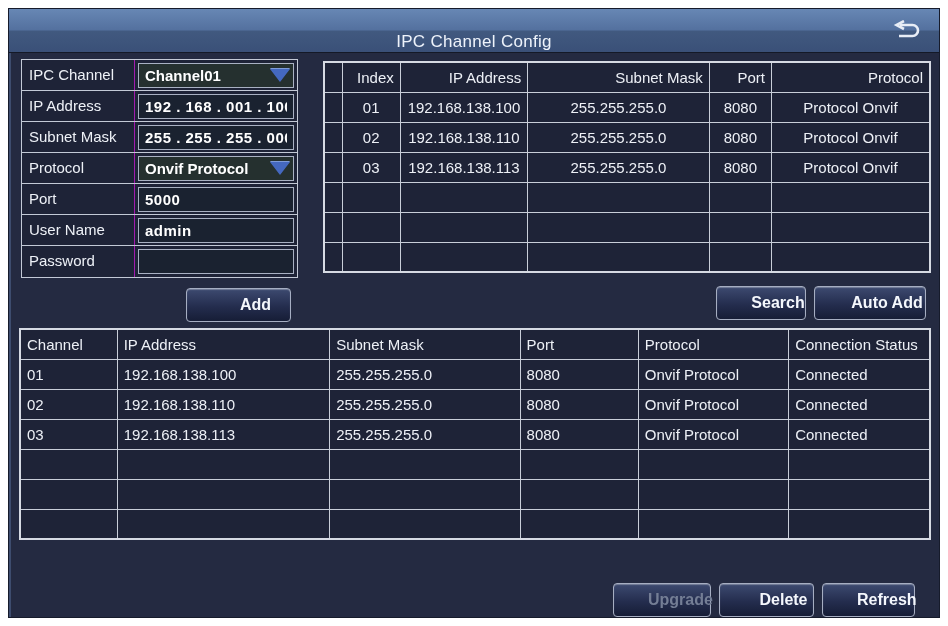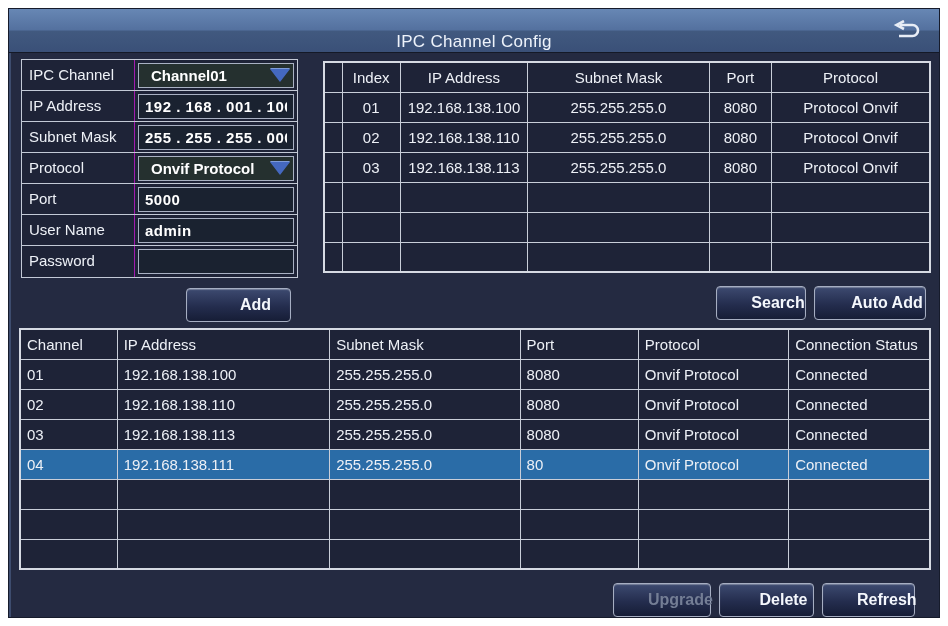--- a/index.html
+++ b/index.html
@@ -24,41 +24,41 @@
   .form-row { display:grid; grid-template-columns:113px 1fr; border-bottom:1px solid #c3c9d6; height:31px; }
   .form-row:last-child { border-bottom:none; }
   .form-label { border-right:1px solid #a21caf; color:#eef1f7; font-size:15px;
                 line-height:30px; padding-left:7px; white-space:nowrap; overflow:hidden; }
   .form-field { display:flex; align-items:center; padding:2px 3px; }
   .field-input { width:100%; height:25px; background:#1a2230; border:1px solid #a9b1c3;
                  color:#ffffff; font-size:15px; font-weight:bold; padding:0 6px;
                  font-family:"Liberation Sans", sans-serif; letter-spacing:.5px; }
   .dropdown { width:100%; height:25px; background:#25302f; border:1px solid #a9b1c3;
               display:flex; align-items:center; justify-content:space-between;
-              padding-left:12px; cursor:pointer; }
+              padding-left:6px; cursor:pointer; }
   .dropdown-value { color:#ffffff; font-size:15px; font-weight:bold; white-space:nowrap; }
   .dropdown-arrow { width:0; height:0; border-left:10px solid transparent; border-right:10px solid transparent;
                     border-top:13px solid var(--accent-triangle,#4468bf); margin-right:3px;
                     filter:drop-shadow(0 -1px 0 #7e9bd8); }
 
   
   .btn { position:absolute; height:34px;
          background:linear-gradient(to bottom,#3d4a70 0%,#242d4e 55%,#161d36 100%);
          border:1px solid #a6aec2; border-radius:4px;
          color:#f4f7fc; font-weight:bold; font-size:16px; text-align:center;
          box-shadow: inset 0 1px 1px rgba(255,255,255,.30);
          cursor:pointer; font-family:"Liberation Sans", sans-serif;padding-left:34px; }
   .btn.disabled { color:#747e95;text-align:center; }
 
   
   table { border-collapse:collapse; table-layout:fixed; background:#1e2337; }
   th, td { border:1px solid #c9ced9; height:30px; color:#edf0f6; font-size:15px;
            font-weight:normal; padding:0 6px; overflow:hidden; white-space:nowrap; }
   .search-table { position:absolute; left:314px; top:52px; width:608px; border:2px solid #d6dae3; }
-  .search-table th { text-align:center; }
+  .search-table th { text-align:right; }
   .search-table td { text-align:center; }
   .channel-table { position:absolute; left:10px; top:319px; width:912px; border:2px solid #d6dae3; }
   .channel-table th, .channel-table td { text-align:left; }
   tr.selected td { background:var(--selected-row,#2a6ca7); }
 </style>
 </head>
 <body>
 
 <div class="dialog">
 
@@ -246,28 +246,20 @@
           <td>Connected</td>
         </tr>
         <tr>
           <td>03</td>
           <td>192.168.138.113</td>
           <td>255.255.255.0</td>
           <td>8080</td>
           <td>Onvif Protocol</td>
           <td>Connected</td>
         </tr>
-        <tr class="selected">
-          <td>04</td>
-          <td>192.168.138.111</td>
-          <td>255.255.255.0</td>
-          <td>80</td>
-          <td>Onvif Protocol</td>
-          <td>Connected</td>
-        </tr>
         <tr>
           <td>&nbsp;</td>
           <td>&nbsp;</td>
           <td>&nbsp;</td>
           <td>&nbsp;</td>
           <td>&nbsp;</td>
           <td>&nbsp;</td>
         </tr>
         <tr>
           <td>&nbsp;</td>

